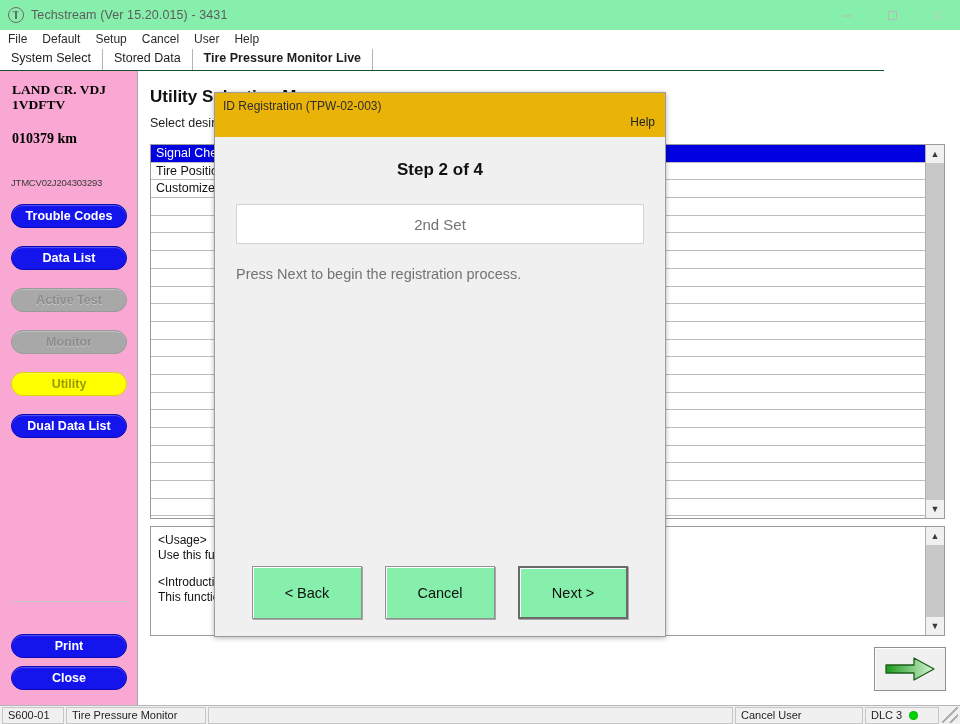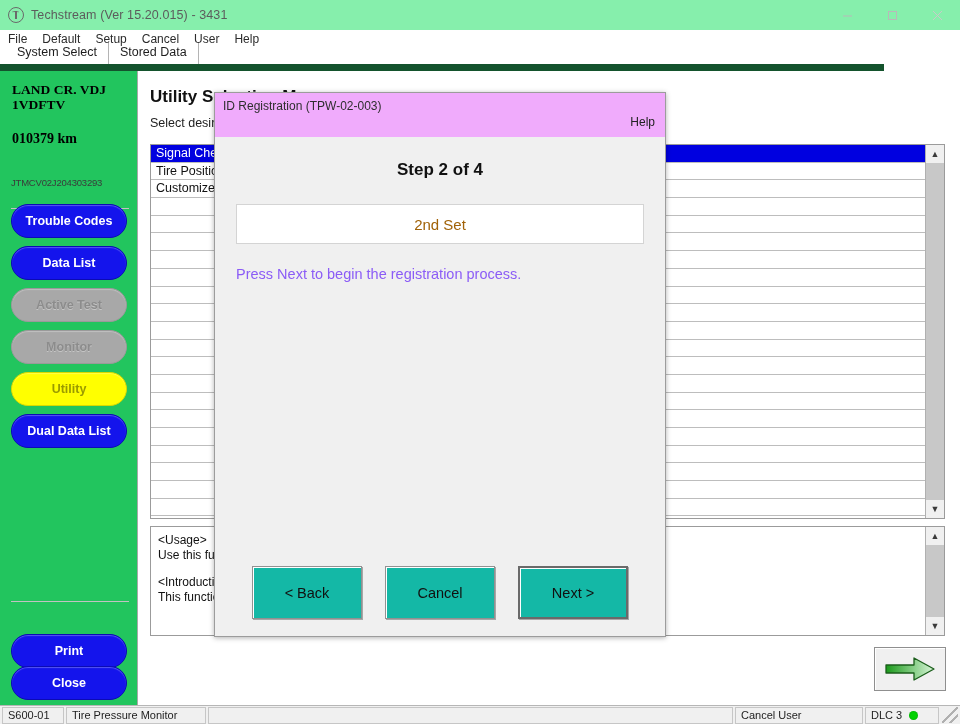--- a/index.html
+++ b/index.html
@@ -57,58 +57,57 @@
   }
   .menu-item {
     font-size: 12px; color: #2b2b2b; padding: 0 8px 0 0; margin-right: 7px;
     white-space: nowrap;
   }
 
   
   .tabbar {
     position: absolute; left: 0; top: 48px; width: 884px; height: 23px;
     background: #ffffff;
-    border-bottom: 7px solid #14532d;
+    border-bottom: 1px solid #14532d;
     display: flex; align-items: flex-end;
-    padding-left: 6px;
   }
   .tab {
     font-size: 12.5px; color: #1d1d1d; padding: 2px 11px 4px 11px;
     border-right: 1px solid #b4b4b4;
     line-height: 15px; white-space: nowrap;
   }
   .tab.active {
     font-weight: bold;
   }
 
   
   .sidebar {
     position: absolute; left: 0; top: 71px; width: 138px; height: 634px;
-    background: #22c55e;
+    background: #f9a8d4;
     border-right: 1px solid #a8a8a8;
     padding: 0;
   }
   .veh-model {
     position: absolute; left: 12px; top: 11px; width: 118px;
     font-family: "Liberation Serif", serif;
     font-weight: bold; font-size: 13.5px; color: #000; line-height: 15px;
   }
   .veh-odo {
     position: absolute; left: 12px; top: 60px;
     font-family: "Liberation Serif", serif;
     font-weight: bold; font-size: 14px; color: #000;
   }
   .veh-vin {
     position: absolute; left: 11px; top: 106px; width: 118px;
     font-size: 9.5px; color: #3a3a3a; letter-spacing: -.2px;
     padding-bottom: 20px;
     border-bottom: 1px solid #c2c2c2;
   }
   .sb-btn {
-    position: absolute; left: 11px; width: 116px; height: 34px;
+    position: absolute; left: 11px; width: 116px; height: 24px;
     border-radius: 17px;
     display: flex; align-items: center; justify-content: center;
     font-size: 12.5px; font-weight: bold;
     background: #1414ec; color: #ffffff;
     border: 1px solid #0b0bb4;
     box-shadow: inset 0 1px 1px rgba(255,255,255,.28);
     cursor: pointer;
   }
   .sb-btn.disabled {
     background: #a8a8a8; color: #8c8c8c; border-color: #9a9a9a;
@@ -235,52 +234,52 @@
   }
 
   
   .dialog {
     position: absolute; left: 214px; top: 92px; width: 452px; height: 545px;
     background: #f0f0f0;
     border: 1px solid #9c9c9c;
     box-shadow: 0 1px 5px rgba(0,0,0,.30);
   }
   .dlg-titlebar {
-    height: 44px; background: #f0abfc;
+    height: 44px; background: #eab308;
     position: relative;
   }
   .dlg-title {
     position: absolute; left: 8px; top: 6px;
     font-size: 12px; color: #2e2e2e;
   }
   .dlg-help {
     position: absolute; right: 10px; top: 22px;
     font-size: 12px; color: #222; cursor: pointer;
   }
   .dlg-step {
     margin-top: 23px; text-align: center;
     font-size: 17px; font-weight: bold; color: #111;
   }
   .dlg-field {
     margin: 24px 21px 0 21px; height: 40px;
     background: #ffffff; border: 1px solid #d4d4d4;
     display: flex; align-items: center; justify-content: center;
-    font-size: 15px; color: #a16207;
+    font-size: 15px; color: #737373;
   }
   .dlg-instr {
     margin: 22px 0 0 21px;
-    font-size: 14.5px; color: #8b5cf6;
+    font-size: 14.5px; color: #737373;
   }
   .dlg-buttons {
     position: absolute; left: 0; bottom: 17px; width: 100%;
     display: flex; justify-content: center; gap: 23px;
   }
   .dlg-btn {
     width: 110px; height: 53px;
-    background: #14b8a6;
+    background: #86efac;
     border: 1px solid #919191;
     box-shadow: inset 1px 1px 0 #ffffff, 1px 1px 0 #a7a7a7;
     font-size: 14.5px; color: #111;
     display: flex; align-items: center; justify-content: center;
     cursor: pointer;
     font-family: "Liberation Sans", sans-serif;
   }
   .dlg-btn.default {
     border: 2px solid #6a6a6a;
   }
@@ -318,20 +317,21 @@
     <span class="menu-item">Default</span>
     <span class="menu-item">Setup</span>
     <span class="menu-item">Cancel</span>
     <span class="menu-item">User</span>
     <span class="menu-item">Help</span>
   </div>
 
   <div class="tabbar">
     <div class="tab">System Select</div>
     <div class="tab">Stored Data</div>
+    <div class="tab active">Tire Pressure Monitor Live</div>
   </div>
 
   <div class="sidebar">
     <div class="veh-model">LAND CR. VDJ 1VDFTV</div>
     <div class="veh-odo">010379 km</div>
     <div class="veh-vin">JTMCV02J204303293</div>
 
     <div class="sb-btn" id="sb0">Trouble Codes</div>
     <div class="sb-btn" id="sb1">Data List</div>
     <div class="sb-btn disabled" id="sb2">Active Test</div>

